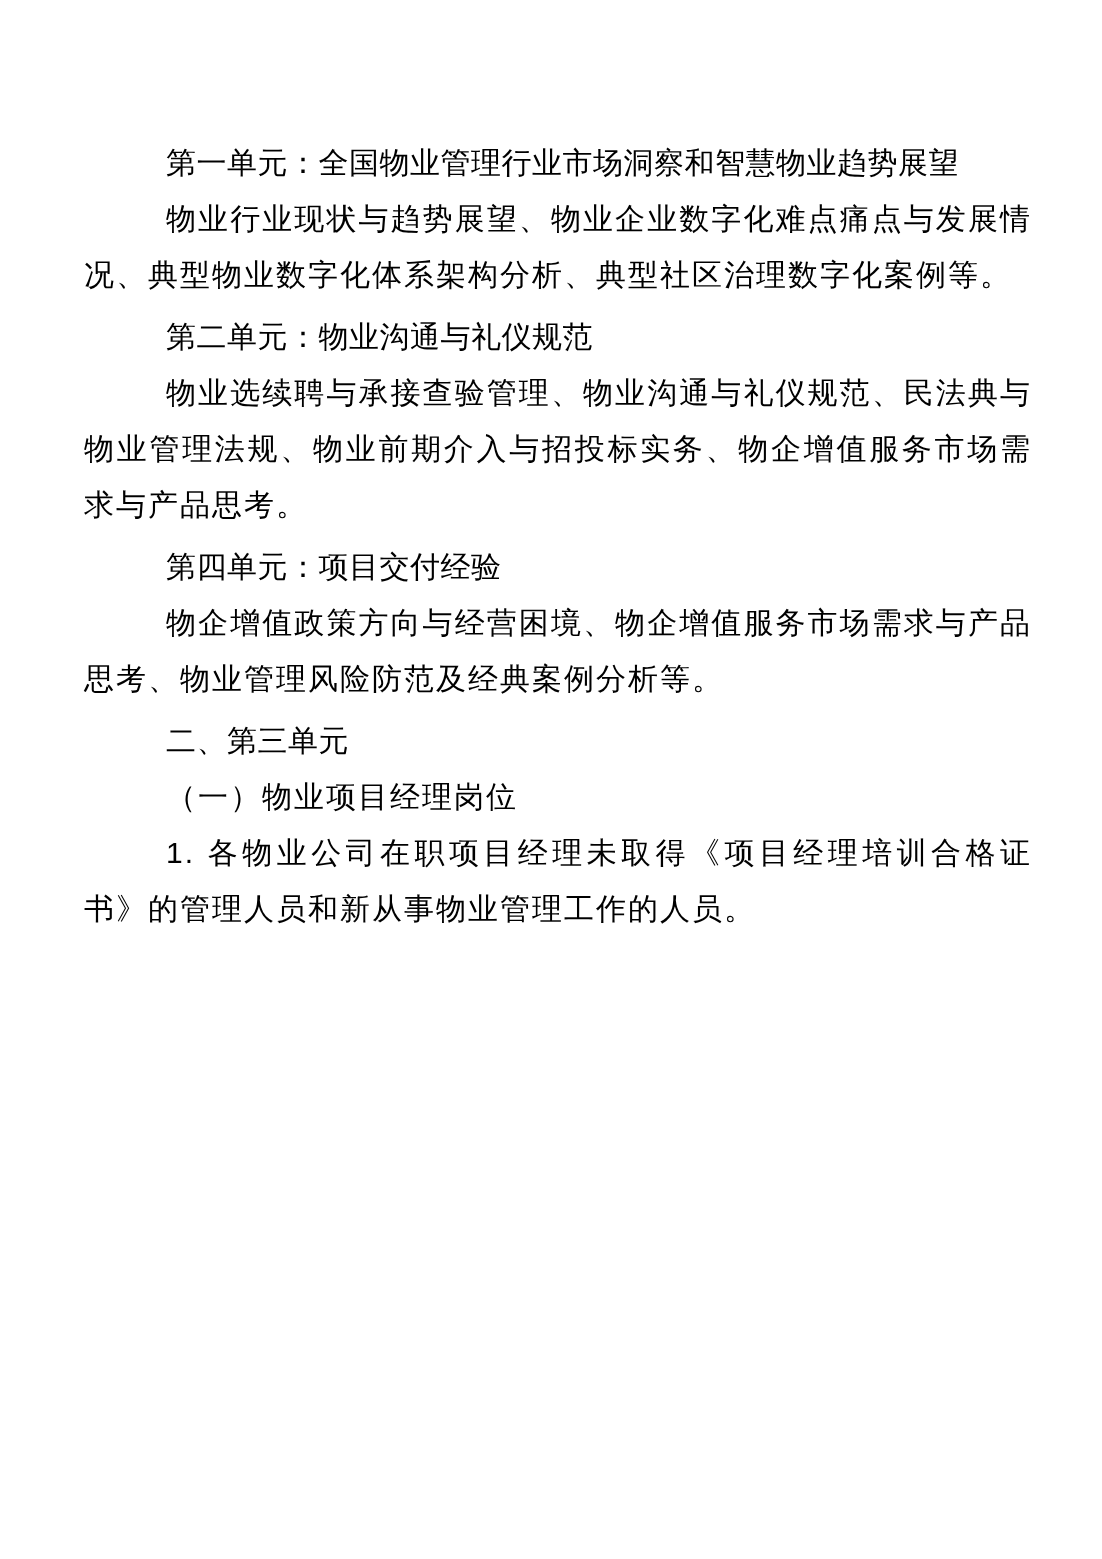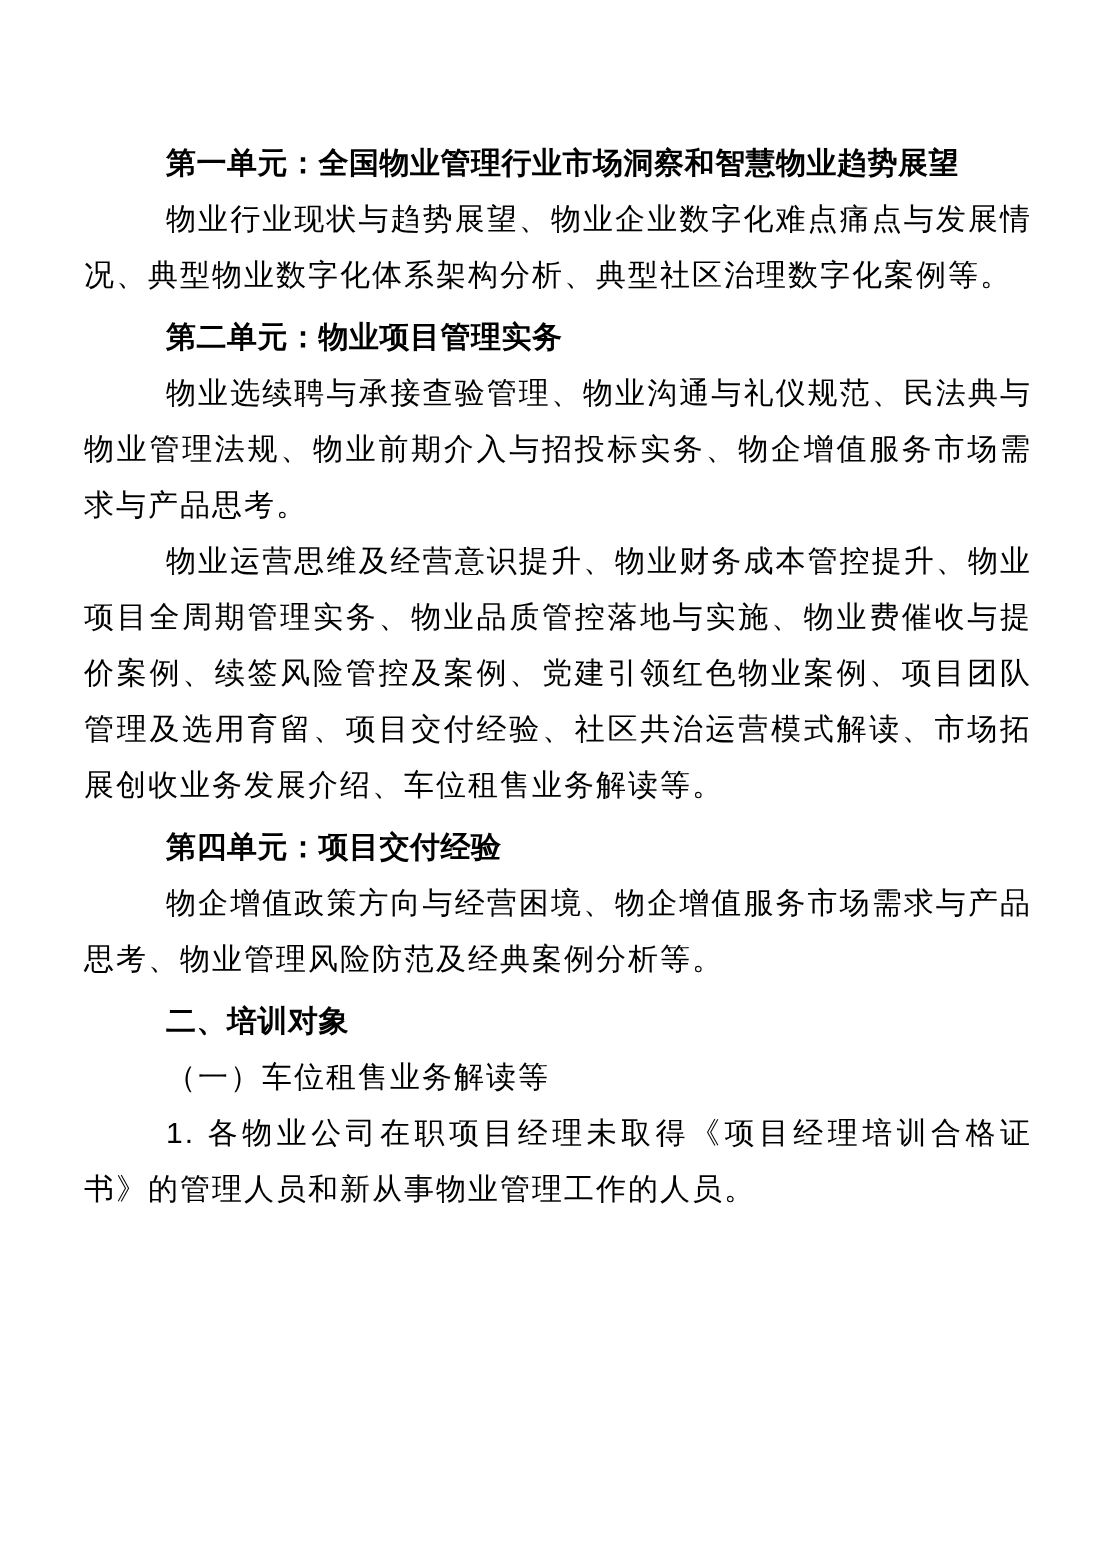--- a/index.html
+++ b/index.html
@@ -26,33 +26,32 @@
     line-height: 56px;
     letter-spacing: 2px;
     text-indent: 82px;
     text-align: justify;
     text-justify: inter-character;
     font-family: Liberation Sans, sans-serif;
     font-weight: 400;
   }
   .heading {
     font-family: "Liberation Sans", sans-serif;
-    font-weight: 700;
+    font-weight: 400;
     letter-spacing: 0.5px;
     text-align: left;
     margin-top: 6px;
   }
 </style>
 </head>
 <body>
 
 <div class="page">
   <p class="block heading">第一单元：全国物业管理行业市场洞察和智慧物业趋势展望</p>
   <p class="block">物业行业现状与趋势展望、物业企业数字化难点痛点与发展情况、典型物业数字化体系架构分析、典型社区治理数字化案例等。</p>
-  <p class="block heading">第二单元：物业项目管理实务</p>
+  <p class="block heading">第二单元：物业沟通与礼仪规范</p>
   <p class="block">物业选续聘与承接查验管理、物业沟通与礼仪规范、民法典与物业管理法规、物业前期介入与招投标实务、物企增值服务市场需求与产品思考。</p>
-  <p class="block">物业运营思维及经营意识提升、物业财务成本管控提升、物业项目全周期管理实务、物业品质管控落地与实施、物业费催收与提价案例、续签风险管控及案例、党建引领红色物业案例、项目团队管理及选用育留、项目交付经验、社区共治运营模式解读、市场拓展创收业务发展介绍、车位租售业务解读等。</p>
   <p class="block heading">第四单元：项目交付经验</p>
   <p class="block">物企增值政策方向与经营困境、物企增值服务市场需求与产品思考、物业管理风险防范及经典案例分析等。</p>
-  <p class="block heading">二、培训对象</p>
-  <p class="block">（一）车位租售业务解读等</p>
+  <p class="block heading">二、第三单元</p>
+  <p class="block">（一）物业项目经理岗位</p>
   <p class="block">1. 各物业公司在职项目经理未取得《项目经理培训合格证书》的管理人员和新从事物业管理工作的人员。</p>
 </div>
 
 </body></html>

